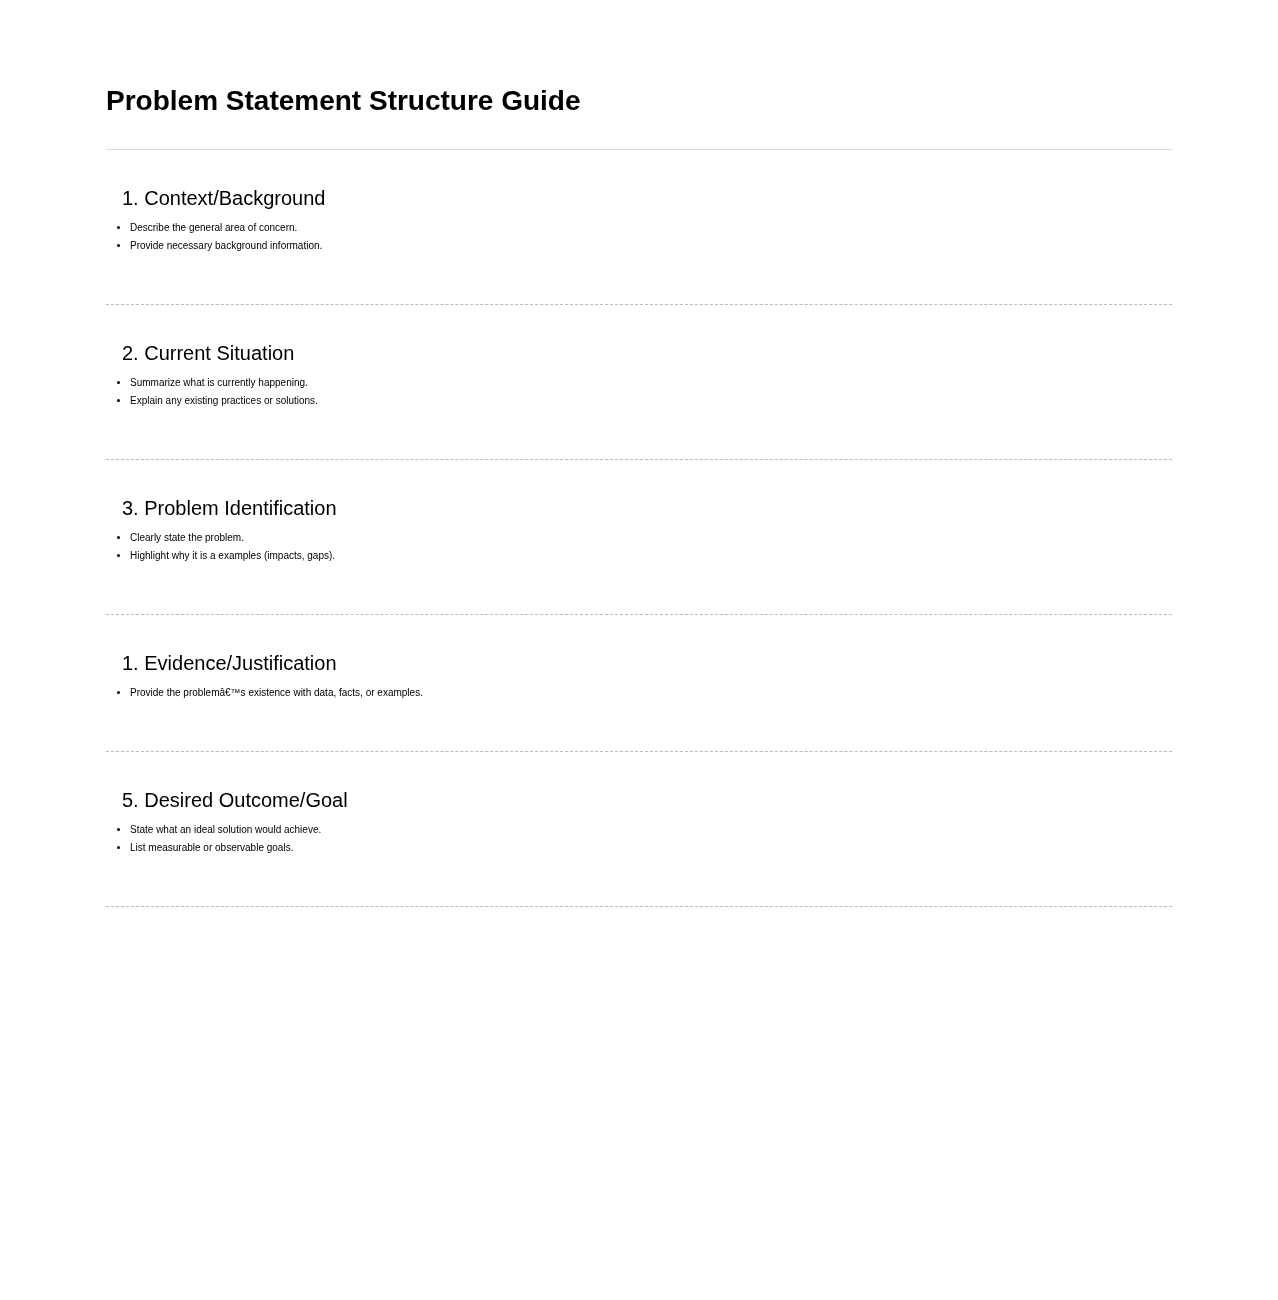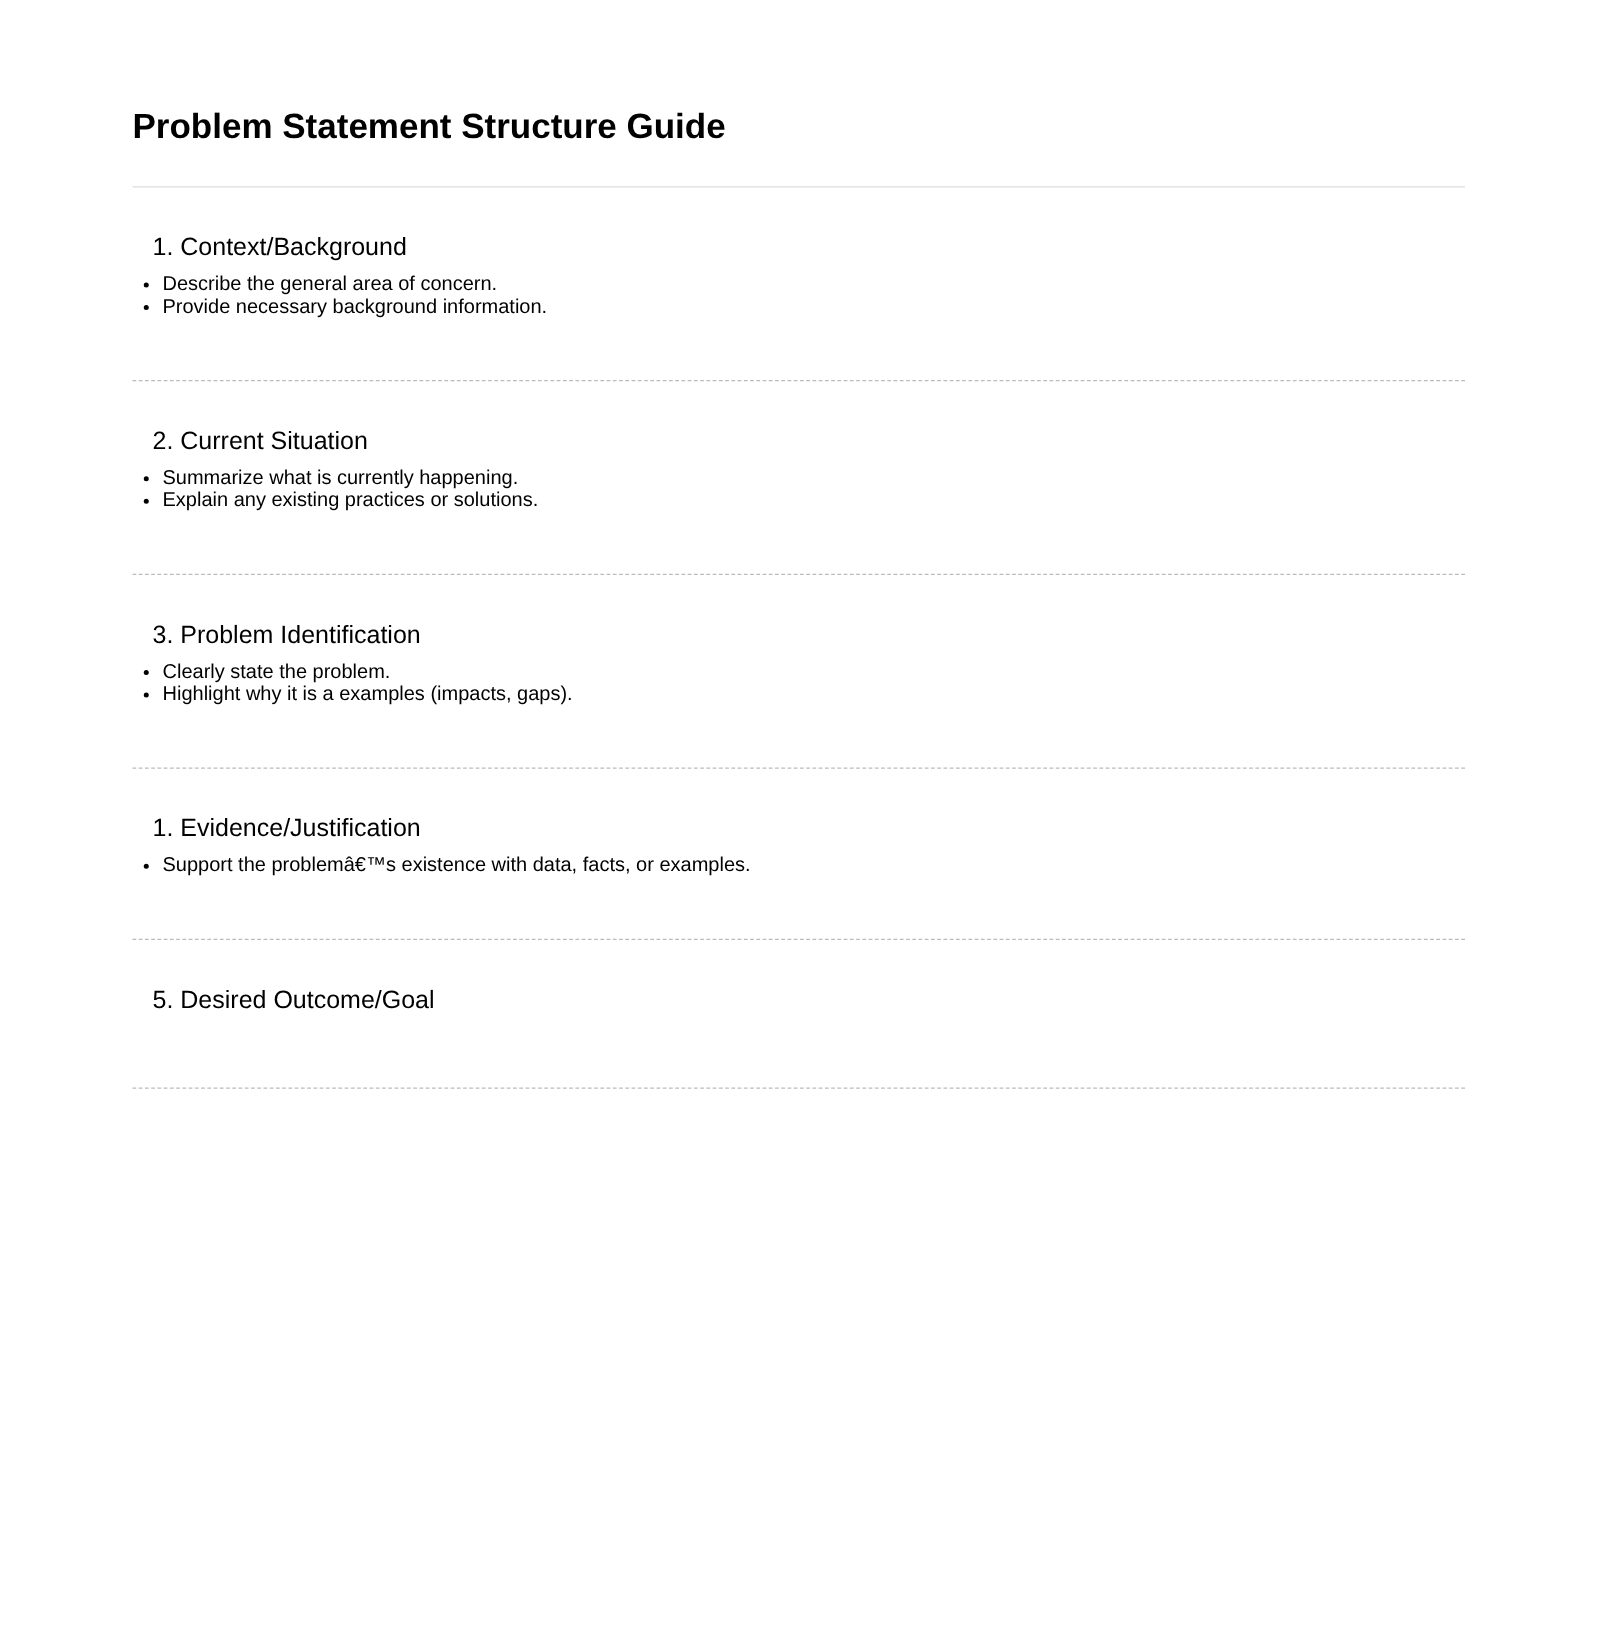--- a/index.html
+++ b/index.html
@@ -4,21 +4,21 @@
 <style>
   html, body { margin: 0; padding: 0; background: #ffffff; }
   body { font-family: "Liberation Sans", sans-serif; color: #000; }
   .container { position: absolute; left: 106px; top: 0; width: 1066px; }
   h1 { font-size: 28px; font-weight: bold; margin: 0; position: absolute; top: 82px; left: 0; line-height: 37px; white-space: nowrap; }
   .title-rule { position: absolute; top: 149px; left: 0; width: 1066px; height: 0; border-top: 1px solid #dddddd; }
   .sections { position: absolute; top: 150px; left: 0; width: 1066px; }
   .section { padding-top: 37px; padding-bottom: 49px; border-bottom: 1px dashed #bbbbbb; }
   .section h2 { font-size: 20px; font-weight: normal; margin: 0 0 9px 16px; line-height: 23px; }
   .section ul { margin: 0; padding-left: 24px; }
-  .section li { font-size: 16px; line-height: 18px; }
+  .section li { font-size: 10px; line-height: 18px; }
 </style>
 </head>
 <body>
 
 <div class="container">
   <h1>Problem Statement Structure Guide</h1>
   <div class="title-rule"></div>
 
   <div class="sections">
     <div class="section">
@@ -41,21 +41,25 @@
       <h2>3. Problem Identification</h2>
       <ul>
         <li>Clearly state the problem.</li>
         <li>Highlight why it is a examples (impacts, gaps).</li>
       </ul>
     </div>
 
     <div class="section">
       <h2>1. Evidence/Justification</h2>
       <ul>
-        <li>Support the problemâ€™s existence with data, facts, or examples.</li>
+        <li>Provide the problemâ€™s existence with data, facts, or examples.</li>
       </ul>
     </div>
 
     <div class="section">
       <h2>5. Desired Outcome/Goal</h2>
+      <ul>
+        <li>State what an ideal solution would achieve.</li>
+        <li>List measurable or observable goals.</li>
+      </ul>
     </div>
   </div>
 </div>
 
 </body></html>

